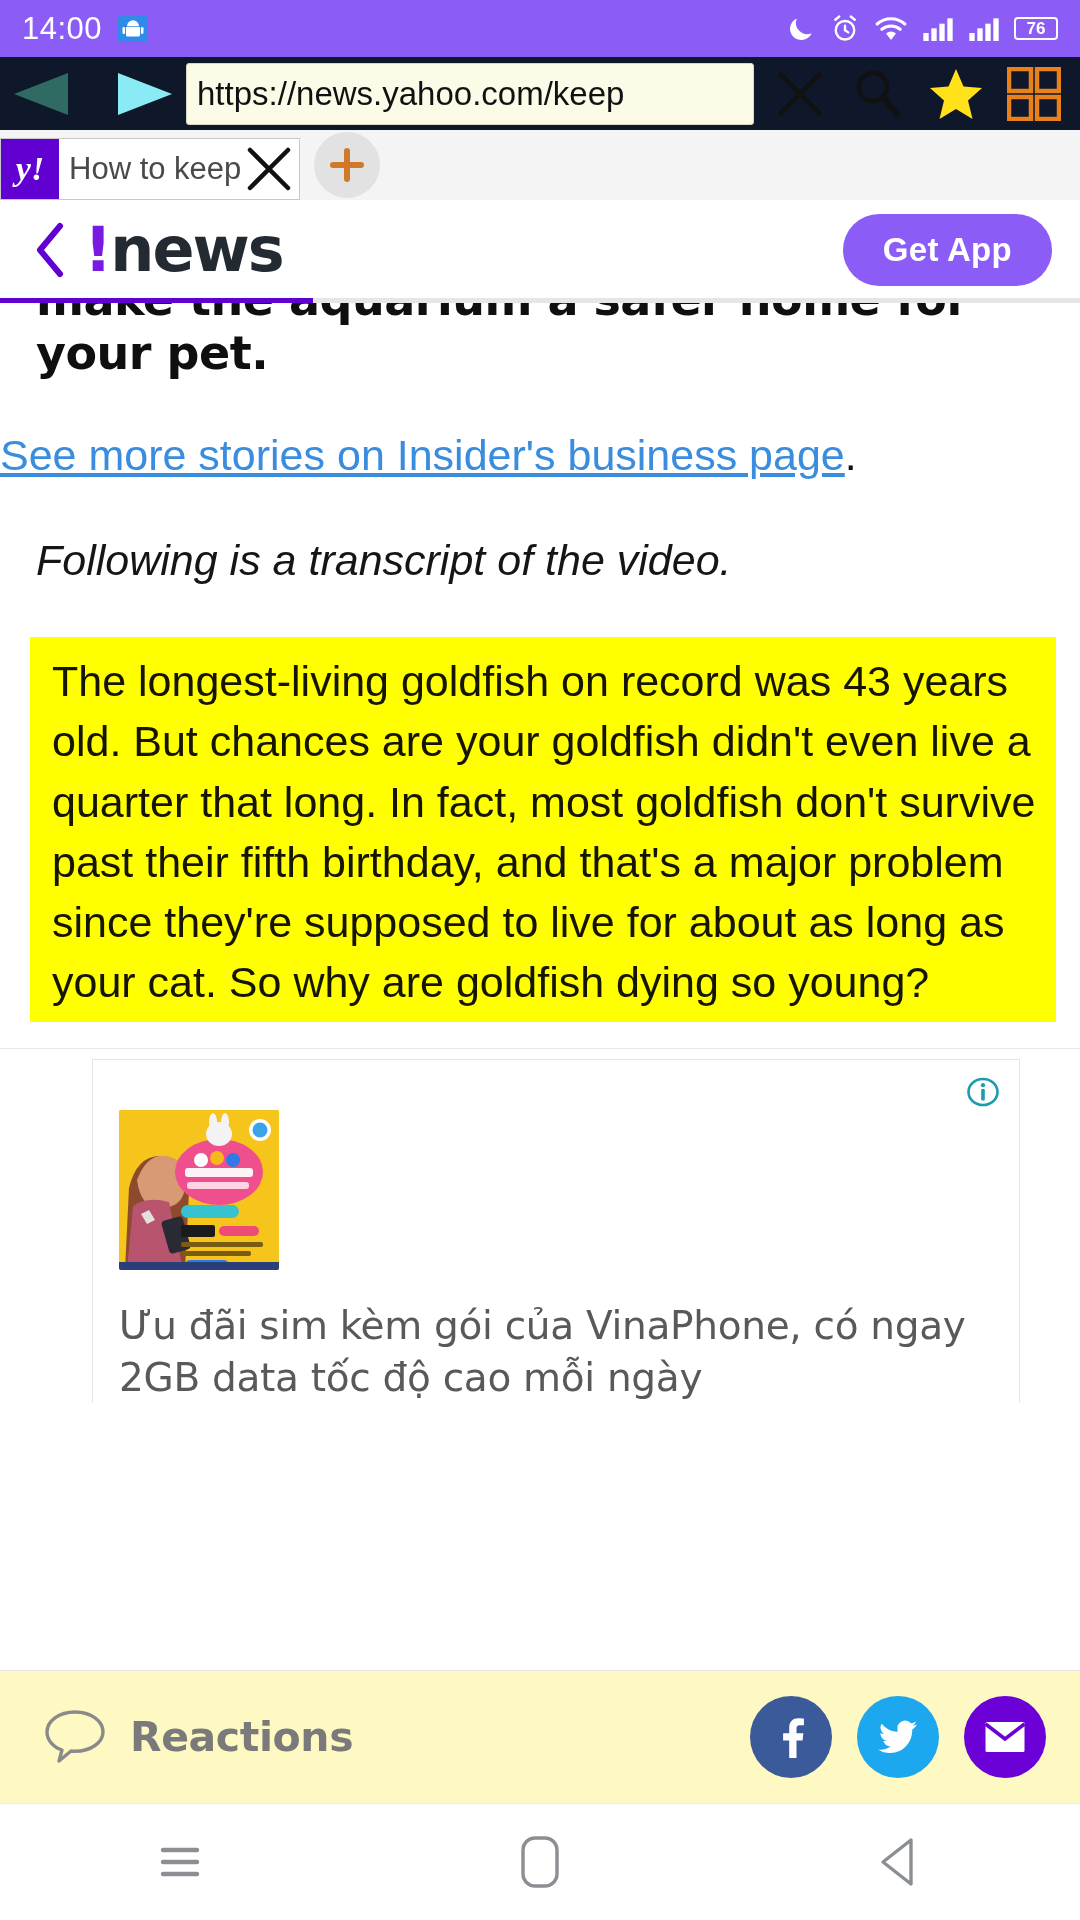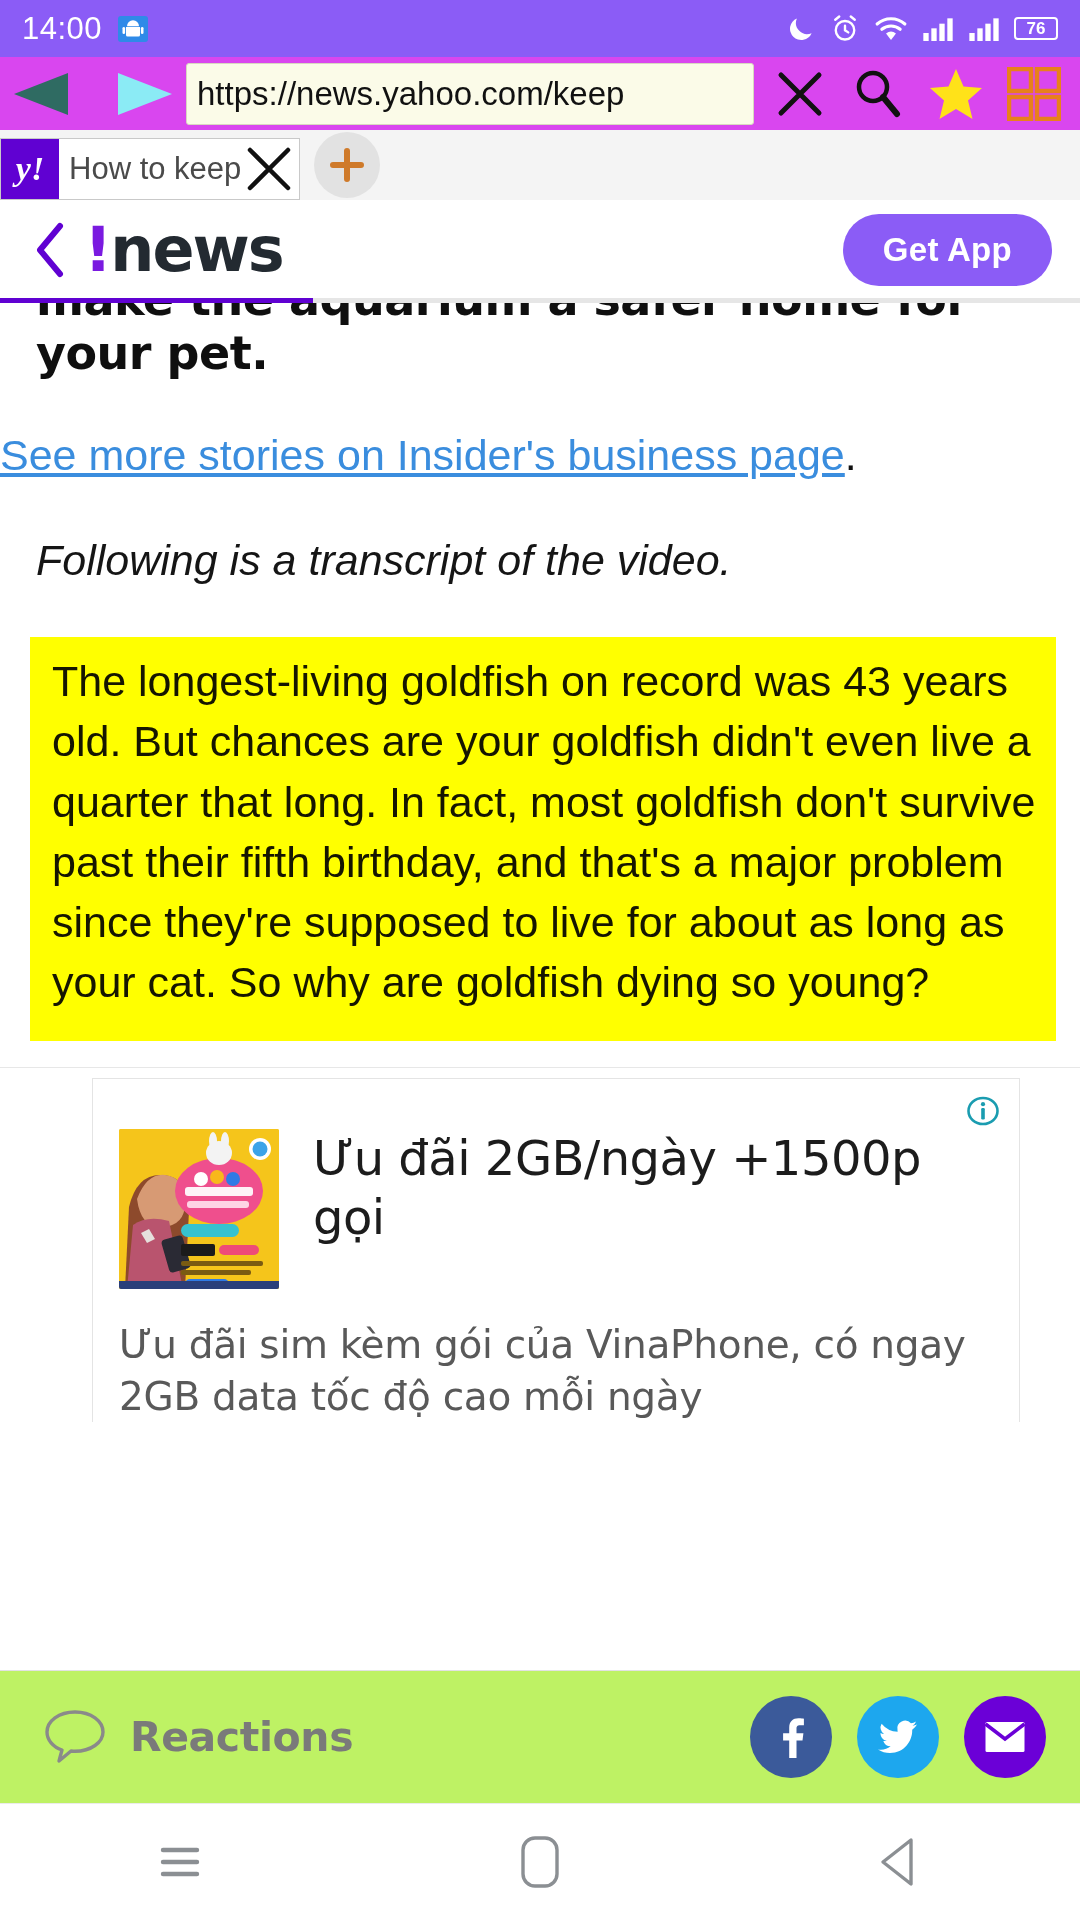--- a/index.html
+++ b/index.html
@@ -43,21 +43,21 @@
     font-size:17px;
     line-height:1;
     font-weight:700;
     min-width:44px;
     text-align:center;
   }
 
   
   .browser-bar{
     height:73px;
-    background:#d946ef;
+    background:#0f172a;
     display:flex;
     align-items:center;
     padding:0 10px;
     gap:6px;
   }
   .nav-arrow{flex:0 0 auto;width:80px;display:flex;align-items:center;justify-content:center;}
   .nav-arrow svg{display:block;}
   .url-field{
     flex:1;
     height:62px;
@@ -239,21 +239,21 @@
     font-style:italic;
     color:#151515;
     padding-left:36px;
     margin-top:50px;
     line-height:1.3;
   }
 
   .highlight-block{
     background:#ffff00;
     margin:48px 24px 0 30px;
-    padding:14px 18px 29px 22px;
+    padding:14px 18px 10px 22px;
     font-size:43px;
     line-height:1.4;
     color:#161600;
   }
 
   
   .ad-wrap{
     margin-top:26px;
     border-top:1px solid #e7e7e7;
     padding-top:10px;
@@ -301,21 +301,21 @@
     color:#595959;
     margin-top:30px;
     letter-spacing:-.3px;
   }
 
   
   .reactions-bar{
     position:absolute;
     left:0;right:0;bottom:0;
     height:133px;
-    background:#bef264;
+    background:#fef9c3;
     border-top:1px solid #e2e2e2;
     display:flex;align-items:center;
     padding:0 34px 0 44px;
     z-index:8;
   }
   .reaction-left{display:flex;align-items:center;gap:24px;}
   .reactions-label{
     font-family:"DejaVu Sans", sans-serif;
     font-weight:bold;
     font-size:41px;
@@ -534,21 +534,20 @@
               <rect x="62" y="95" width="58" height="13" rx="6.5" fill="#37c2cf"></rect>
 
               <rect x="62" y="115" width="34" height="12" rx="2" fill="#1b1b1b"></rect>
               <rect x="100" y="116" width="40" height="10" rx="5" fill="#ee4b78"></rect>
               <rect x="62" y="132" width="82" height="5" rx="2" fill="#7a5b12"></rect>
               <rect x="62" y="141" width="70" height="5" rx="2" fill="#7a5b12"></rect>
               <rect x="66" y="150" width="44" height="10" rx="5" fill="#2f7ae5"></rect>
               <rect x="0" y="152" width="160" height="8" fill="#2a3f7a"></rect>
             </svg>
           </div>
-          <div class="ad-title">Ưu đãi 2GB/ngày +1500p gọi</div>
         </div>
 
         <div class="ad-desc">Ưu đãi sim kèm gói của VinaPhone, có ngay 2GB data tốc độ cao mỗi ngày</div>
       </div>
     </div>
   </div>
 
   <div class="reactions-bar">
     <div class="reaction-left">
       <span>

